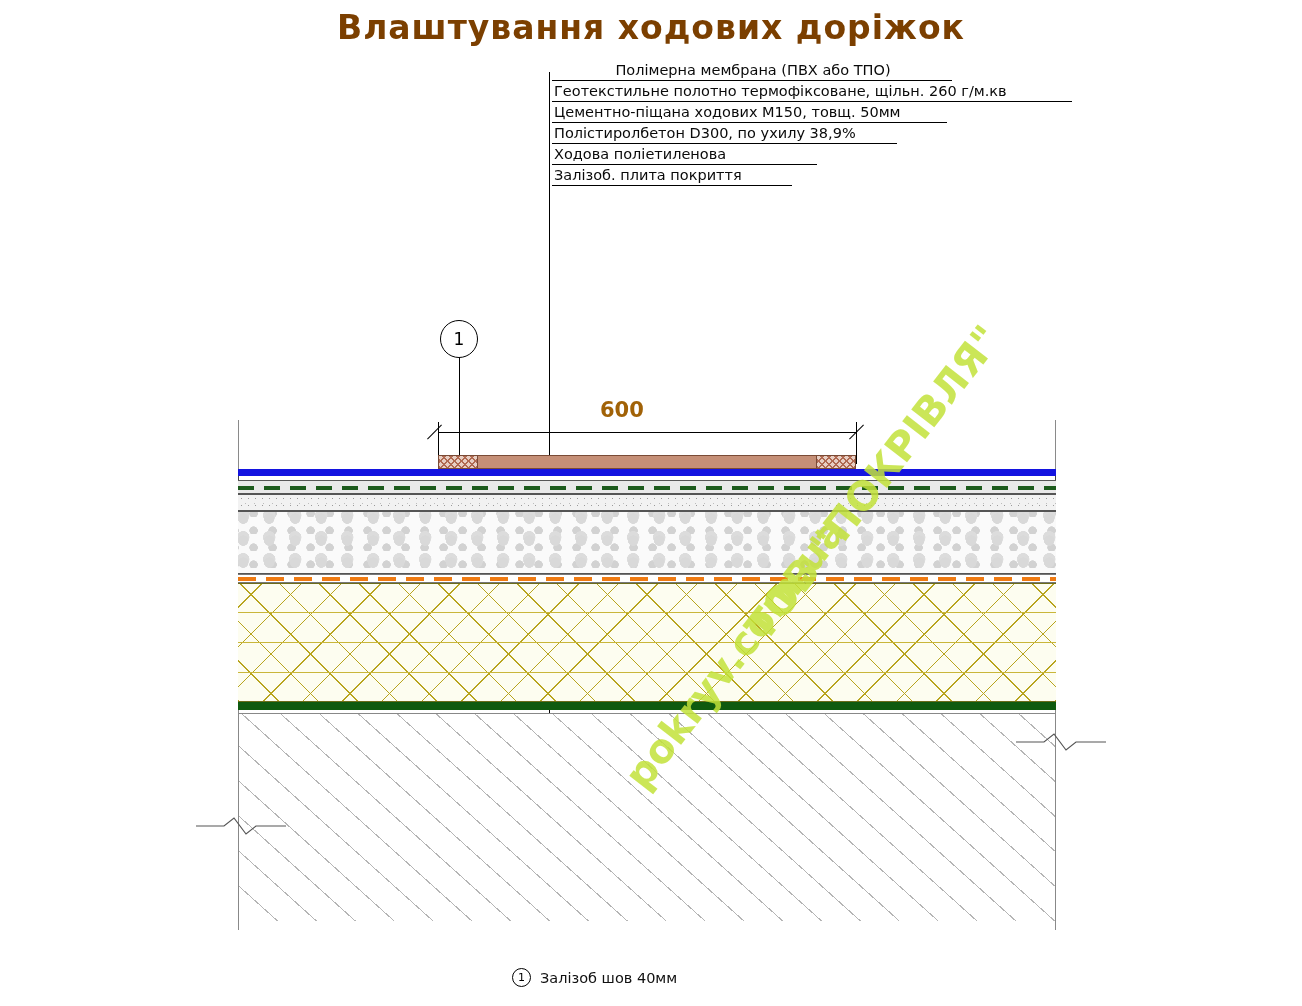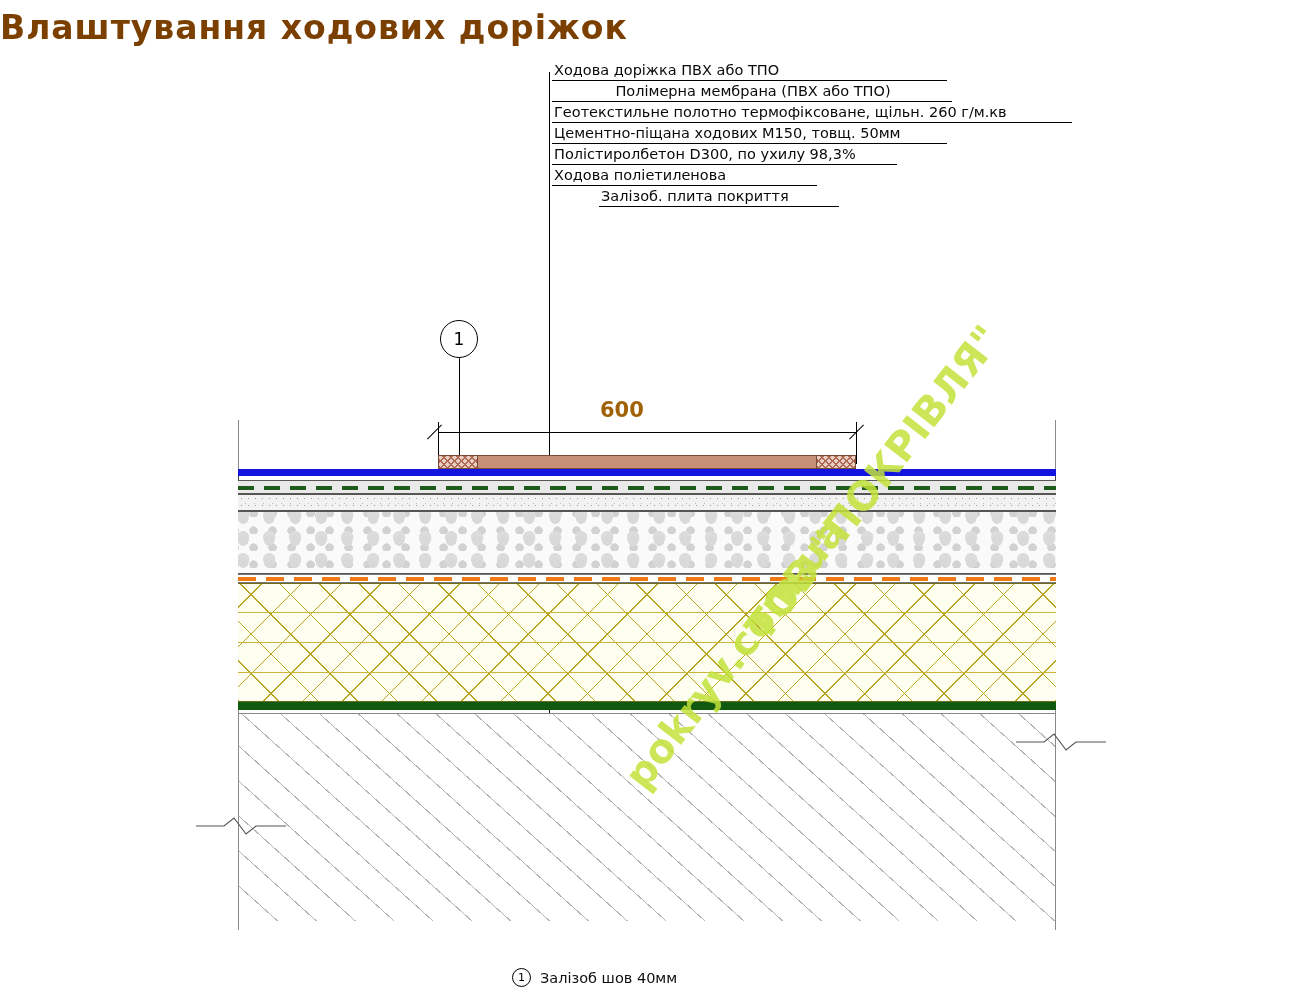--- a/index.html
+++ b/index.html
@@ -18,21 +18,21 @@
     position: absolute;
     left: 0; top: 0;
     width: 1302px;
     height: 1006px;
   }
   .title {
     position: absolute;
     left: 0;
     top: 8px;
     width: 1302px;
-    text-align: left;
+    text-align: center;
     font-family: "DejaVu Sans", sans-serif;
     font-size: 33px;
     font-weight: bold;
     color: #7B3F00;
     letter-spacing: 1px;
   }
   .legend {
     position: absolute;
     left: 552px;
     top: 60px;
@@ -52,21 +52,21 @@
     display: inline-block;
     padding-left: 2px;
   }
   .legend-row.w2 { width: 540px; }
   .legend-row.w3 { width: 400px; text-align: center; }
   .legend-row.w4 { width: 395px; }
   .legend-row.w5 { width: 345px; }
   .legend-row.w6 { width: 265px; }
   .legend-row.w7 { width: 330px; }
   .legend-row.w8 { width: 520px; }
-  .legend-row.w9 { width: 240px; margin-left: 47px; }
+  .legend-row.w9 { width: 240px; }
 
   
   .leader-main {
     position: absolute;
     left: 549px;
     top: 72px;
     width: 1px;
     height: 770px;
     background: #000;
   }
@@ -352,25 +352,24 @@
   }
 </style>
 </head>
 <body>
 
 <div id="page">
 
   <div class="title">Влаштування ходових доріжок</div>
 
   <div class="legend">
-    <div class="legend-row w4"><span>Ходова доріжка ПВХ або ТПО</span></div>
     <div class="legend-row w3"><span>Полімерна мембрана (ПВХ або ТПО)</span></div>
     <div class="legend-row w8"><span>Геотекстильне полотно термофіксоване, щільн. 260 г/м.кв</span></div>
     <div class="legend-row w4"><span>Цементно-піщана ходових М150, товщ. 50мм</span></div>
-    <div class="legend-row w5"><span>Полістиролбетон D300, по ухилу 98,3%</span></div>
+    <div class="legend-row w5"><span>Полістиролбетон D300, по ухилу 38,9%</span></div>
     <div class="legend-row w6"><span>Ходова поліетиленова</span></div>
     <div class="legend-row w9"><span>Залізоб. плита покриття</span></div>
   </div>
 
   <div class="leader-main"></div>
   <div class="leader-bubble"></div>
   <div class="bubble">
     <span>1</span>
   </div>
 

